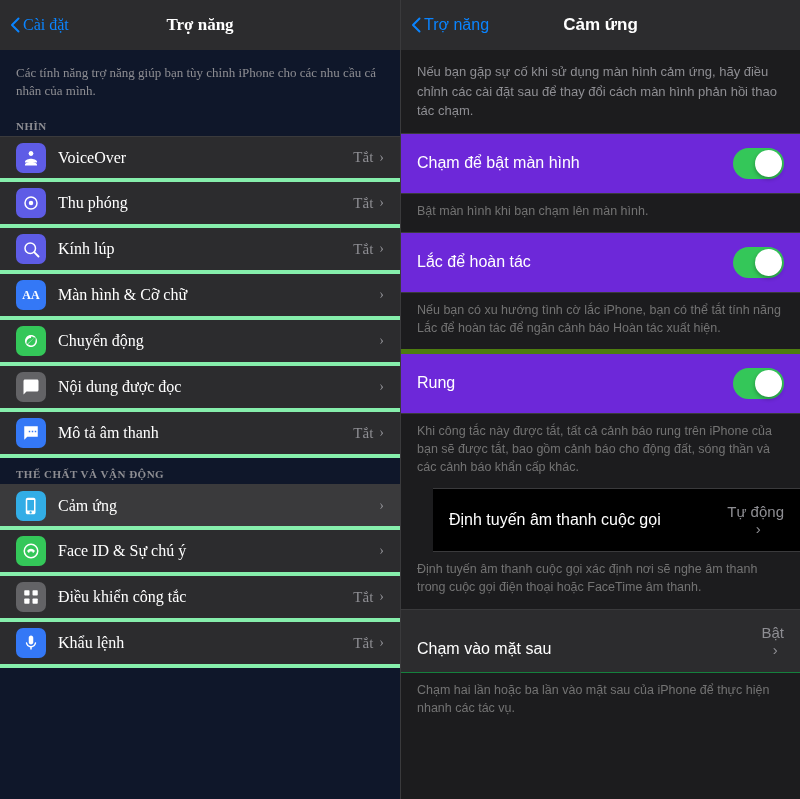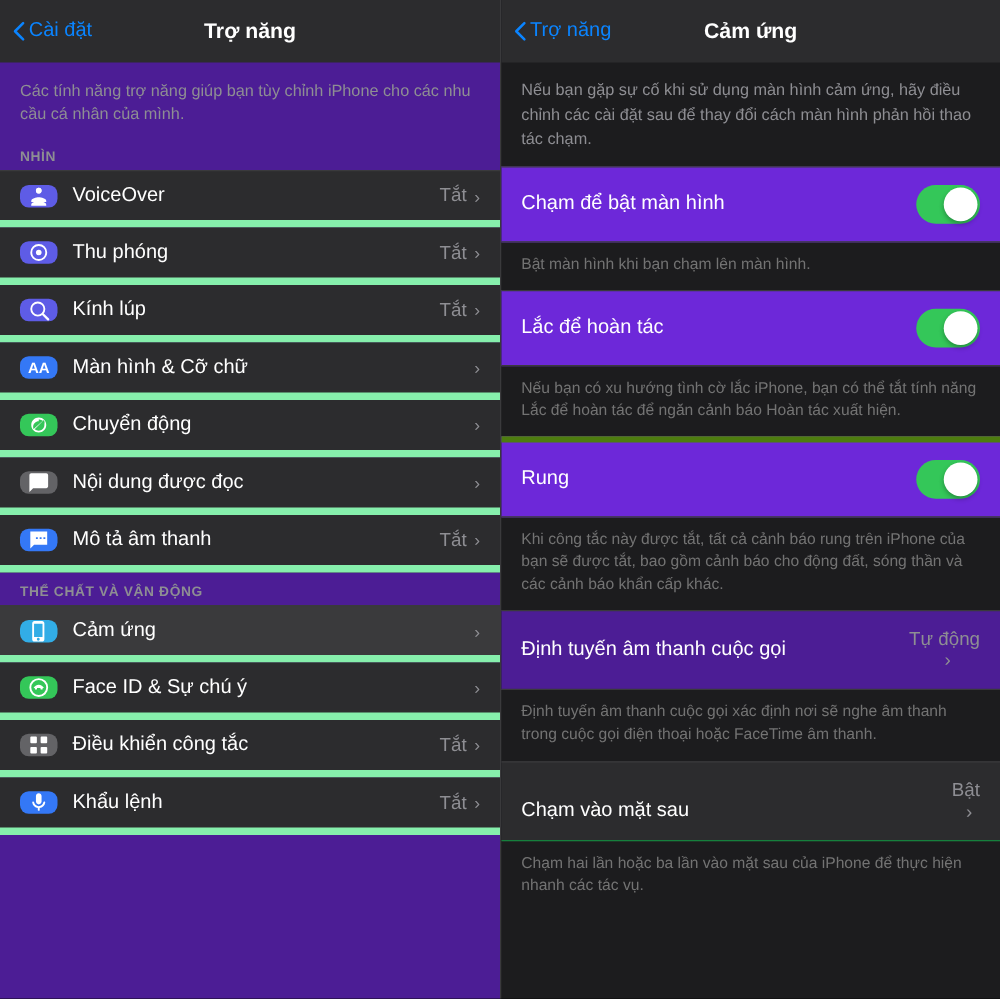--- a/index.html
+++ b/index.html
@@ -9,24 +9,25 @@
       background: #000;
       display: flex;
       font-family: -apple-system, 'SF Pro Text', 'Helvetica Neue', sans-serif;
       overflow: hidden;
     }
 
     
     .left-panel {
       width: 400px;
       height: 799px;
-      background: #4c1d95;
+      background: #0f172a;
       display: flex;
       flex-direction: column;
       overflow: hidden;
+      font-family: Liberation Serif, serif;
     }
 
     
     .right-panel {
       width: 400px;
       height: 799px;
       background: #1c1c1e;
       display: flex;
       flex-direction: column;
       overflow: hidden;
@@ -80,33 +81,33 @@
       text-transform: uppercase;
     }
 
     
     .menu-item {
       display: flex;
       align-items: center;
       background: #2c2c2e;
       padding: 0 16px;
       min-height: 46px;
-      border-bottom: 6px solid #86efac;
+      border-bottom: 4px solid #86efac;
       cursor: pointer;
       position: relative;
     }
     .menu-item.highlighted {
       background: #3a3a3c;
     }
     .menu-item:first-of-type {
       border-top: 1px solid #3a3a3c;
     }
     .menu-icon {
       width: 30px;
-      height: 18px;
+      height: 30px;
       border-radius: 7px;
       display: flex;
       align-items: center;
       justify-content: center;
       margin-right: 12px;
       flex-shrink: 0;
       font-size: 16px;
     }
     .menu-label {
       color: #fff;
@@ -187,29 +188,30 @@
     }
 
     .setting-desc {
       color: #737373;
       font-size: 12.5px;
       padding: 8px 16px 12px;
       line-height: 1.45;
     }
 
     .setting-nav-row {
-      background: #4c1d95;
+      background: #000000;
       padding: 14px 16px;
       display: flex;
       align-items: center;
       justify-content: space-between;
       border-top: 1px solid #3a3a3c;
       border-bottom: 1px solid #3a3a3c;
       cursor: pointer;
       min-height: 50px;
+      margin-left: 32px;
     }
     .setting-nav-label {
       color: #fff;
       font-size: 16px;
     }
     .setting-nav-value {
       display: flex;
       align-items: center;
       color: #8e8e93;
       font-size: 15px;

